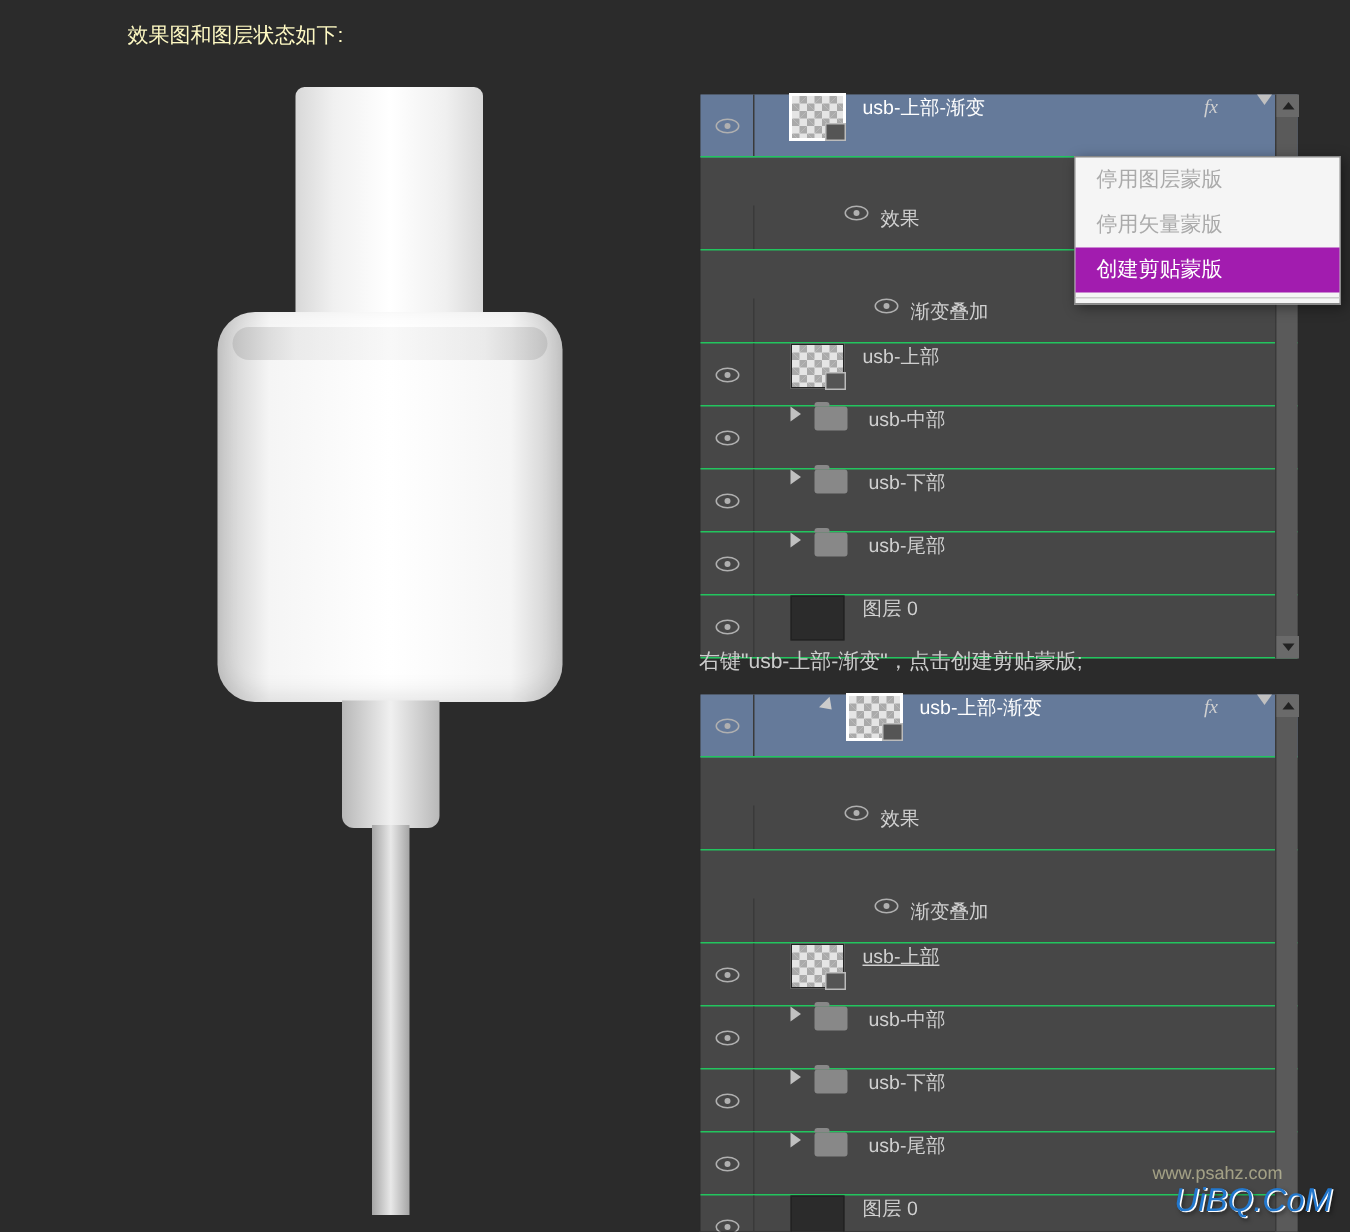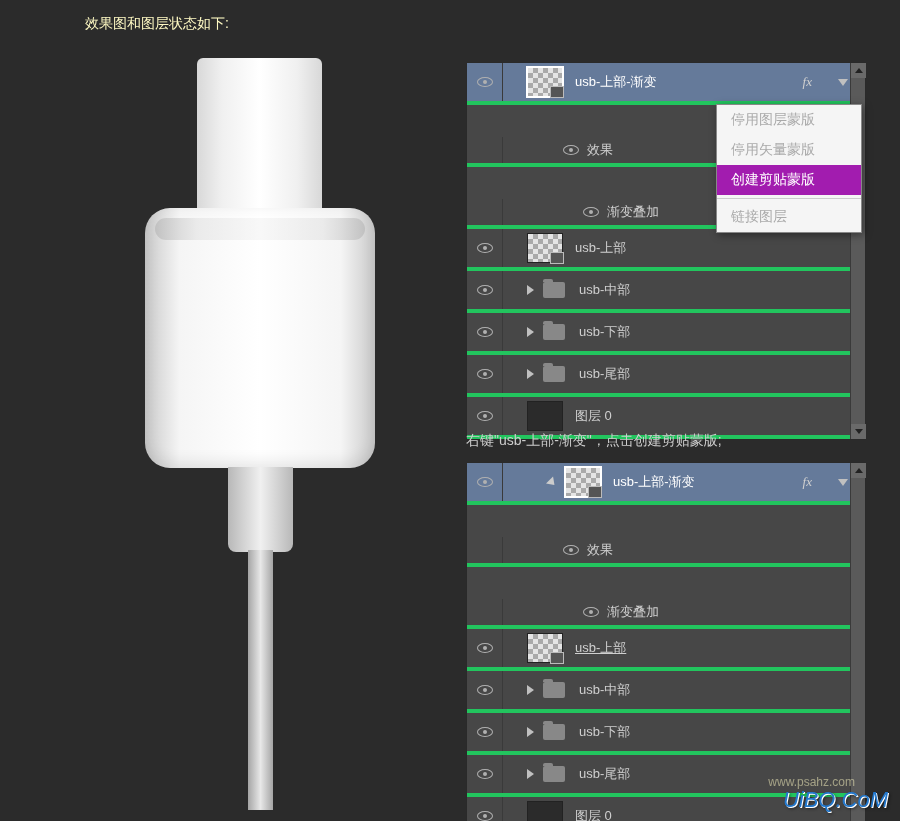--- a/index.html
+++ b/index.html
@@ -85,23 +85,23 @@
       width: 400px;
       background: #474747;
       border: 1px solid #2a2a2a;
       font-size: 13px;
       color: #d0d0d0;
     }
     .panel1 { left: 466px; top: 62px; }
     .panel2 { left: 466px; top: 462px; }
     .layer-row {
       display: flex;
-      align-items: center;
+      align-items: flex-start;
       height: 42px;
-      border-bottom: 4px solid #22c55e;
+      border-bottom: 1px solid #22c55e;
       position: relative;
     }
     .layer-row.short { height: 30px; margin-top: 32px; }
     .layer-row.selected { background: #657a9a; color: #fff; }
     .eye-col {
       width: 36px;
       display: flex;
       justify-content: center;
       align-items: center;
       border-right: 1px solid #3a3a3a;
@@ -219,21 +219,21 @@
       border-left: 5px solid transparent;
       border-right: 5px solid transparent;
       border-top: 7px solid #ccc;
       transform: rotate(-45deg);
     }
     
     .context-menu {
       position: absolute;
       left: 716px;
       top: 104px;
-      width: 146px;
+      width: 178px;
       background: #f5f5f5;
       border: 1px solid #888;
       box-shadow: 2px 2px 8px rgba(0,0,0,0.4);
       font-size: 14px;
       color: #333;
       z-index: 10;
     }
     .menu-item {
       padding: 6px 14px;
       border-bottom: none;
@@ -359,21 +359,20 @@
         <div class="arrow-down"></div>
       </div>
   </div>
 </div>
 
 <div class="context-menu">
   <div class="menu-item disabled">停用图层蒙版</div>
   <div class="menu-item disabled">停用矢量蒙版</div>
   <div class="menu-item selected">创建剪贴蒙版</div>
   <div class="menu-sep"></div>
-  <div class="menu-item disabled">链接图层</div>
 </div>
 
 <div class="caption2">右键"usb-上部-渐变"，点击创建剪贴蒙版;</div>
 
 <div class="layers-panel panel2">
   <div class="layer-row selected">
     <div class="eye-col">
         <div class="eye-icon"></div>
       </div>
     <div class="indent2"></div>

